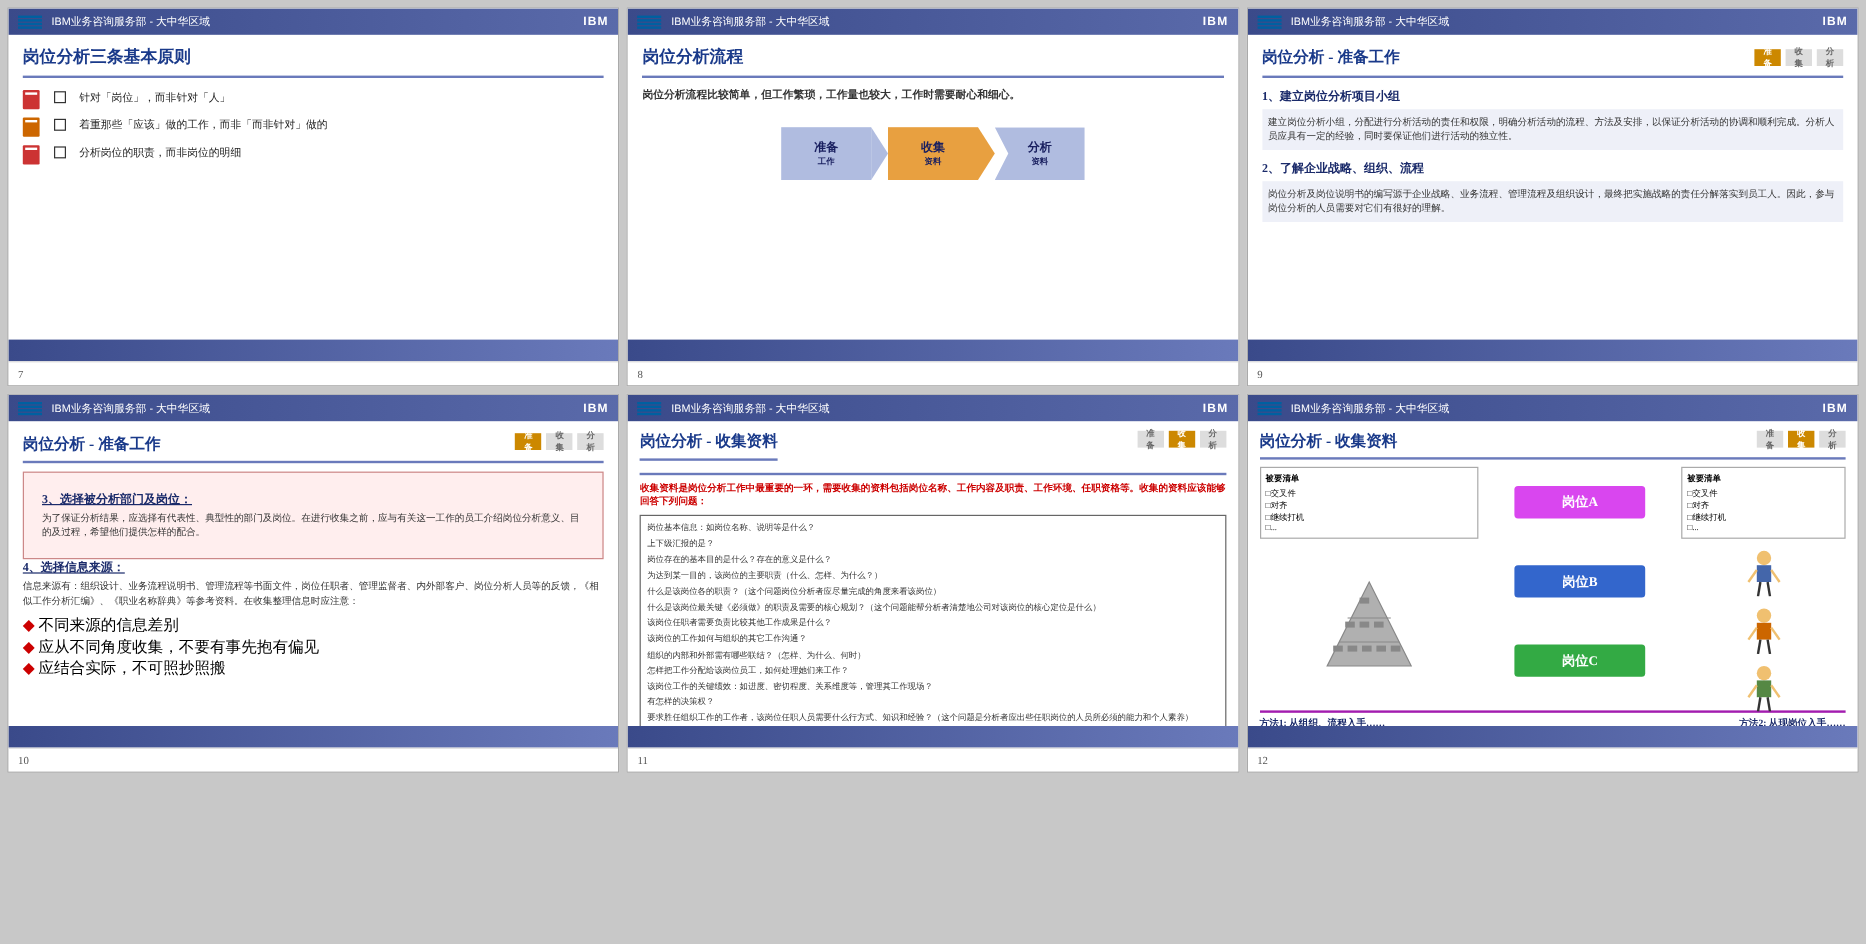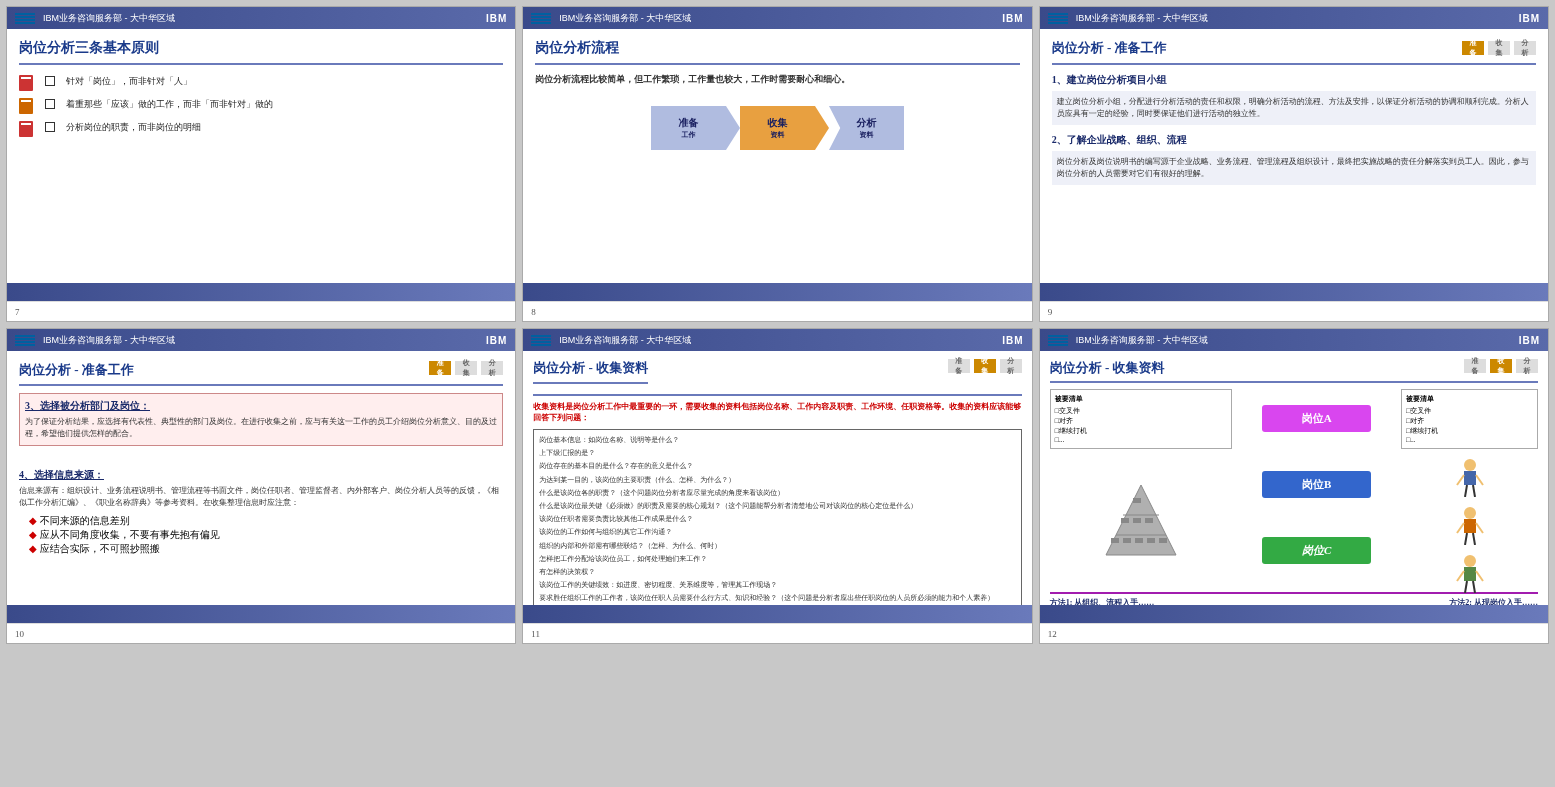--- a/index.html
+++ b/index.html
@@ -487,31 +487,31 @@
     <div class="slide-content">
       <div style="display:flex; justify-content:space-between; border-bottom:2px solid #6a7abb; padding-bottom:5px; margin-bottom:7px;">
         <span style="font-size:13px;font-weight:bold;color:#1a3a8a;">岗位分析 - 准备工作</span>
         <div class="step-indicators">
           <div class="step-ind-box step-ind-active" style="font-size:7px;width:22px;height:14px;display:flex;align-items:center;justify-content:center;">准<br>备</div>
           <div class="step-ind-box step-ind-inactive" style="font-size:7px;width:22px;height:14px;display:flex;align-items:center;justify-content:center;">收<br>集</div>
           <div class="step-ind-box step-ind-inactive" style="font-size:7px;width:22px;height:14px;display:flex;align-items:center;justify-content:center;">分<br>析</div>
         </div>
       </div>
 
-      <div style="background:#ffeeee;border:1px solid #cc8888;padding:5px;margin-bottom:22px;">
+      <div style="background:#ffeeee;border:1px solid #cc8888;padding:15px;margin-bottom:0;">
         <div class="slide4-section-title">3、选择被分析部门及岗位：</div>
         <div class="slide4-content">为了保证分析结果，应选择有代表性、典型性的部门及岗位。在进行收集之前，应与有关这一工作的员工介绍岗位分析意义、目的及过程，希望他们提供怎样的配合。</div>
       </div>
 
       <div style="margin-bottom:5px;">
         <div class="slide4-section-title">4、选择信息来源：</div>
         <div class="slide4-content">信息来源有：组织设计、业务流程说明书、管理流程等书面文件，岗位任职者、管理监督者、内外部客户、岗位分析人员等的反馈，《相似工作分析汇编》、《职业名称辞典》等参考资料。在收集整理信息时应注意：</div>
       </div>
 
-      <div style="font-size:10px; margin-left:10px;">
+      <div style="font-size:13px; margin-left:0;">
         <div><span class="bullet-red">◆</span><span>不同来源的信息差别</span></div>
         <div><span class="bullet-red">◆</span><span>应从不同角度收集，不要有事先抱有偏见</span></div>
         <div><span class="bullet-red">◆</span><span>应结合实际，不可照抄照搬</span></div>
       </div>
     </div>
     <div class="slide-footer"></div>
     <div class="slide-num-row">
       <span class="slide-num-text">10</span>
     </div>
   </div>
@@ -543,22 +543,22 @@
         <div class="slide5-box-item">岗位基本信息：如岗位名称、说明等是什么？</div>
         <div class="slide5-box-item">上下级汇报的是？</div>
         <div class="slide5-box-item">岗位存在的基本目的是什么？存在的意义是什么？</div>
         <div class="slide5-box-item">为达到某一目的，该岗位的主要职责（什么、怎样、为什么？）</div>
         <div class="slide5-box-item">什么是该岗位各的职责？（这个问题岗位分析者应尽量完成的角度来看该岗位）</div>
         <div class="slide5-box-item">什么是该岗位最关键《必须做》的职责及需要的核心规划？（这个问题能帮分析者清楚地公司对该岗位的核心定位是什么）</div>
         <div class="slide5-box-item">该岗位任职者需要负责比较其他工作成果是什么？</div>
         <div class="slide5-box-item">该岗位的工作如何与组织的其它工作沟通？</div>
         <div class="slide5-box-item">组织的内部和外部需有哪些联结？（怎样、为什么、何时）</div>
         <div class="slide5-box-item">怎样把工作分配给该岗位员工，如何处理她们来工作？</div>
+        <div class="slide5-box-item">该岗位工作的关键绩效：如进度、密切程度、关系维度等，管理其工作现场？</div>
         <div class="slide5-box-item">有怎样的决策权？</div>
-        <div class="slide5-box-item">该岗位工作的关键绩效：如进度、密切程度、关系维度等，管理其工作现场？</div>
         <div class="slide5-box-item">要求胜任组织工作的工作者，该岗位任职人员需要什么行方式、知识和经验？（这个问题是分析者应出些任职岗位的人员所必须的能力和个人素养）</div>
       </div>
     </div>
     <div class="slide-footer"></div>
     <div class="slide-num-row">
       <span class="slide-num-text">11</span>
     </div>
   </div>
 
   <div class="slide">
@@ -611,21 +611,21 @@
               <rect x="32" y="38" width="8" height="5" fill="#888"></rect>
               <rect x="44" y="38" width="8" height="5" fill="#888"></rect>
               <rect x="32" y="18" width="8" height="5" fill="#888"></rect>
             </svg>
           </div>
         </div>
 
         <div style="width:30%; display:flex; flex-direction:column; justify-content:space-around; align-items:center;">
           <div class="position-box pos-a" style="width:80%; text-align:center; padding:6px; font-size:11px; font-weight:bold; color:white; border-radius:3px; background:#d946ef;">岗位A</div>
           <div class="position-box pos-b" style="width:80%; text-align:center; padding:6px; font-size:11px; font-weight:bold; color:white; border-radius:3px; background:#3366cc;">岗位B</div>
-          <div class="position-box pos-c" style="width:80%; text-align:center; padding:6px; font-size:11px; font-weight:bold; color:white; border-radius:3px; background:#33aa44;font-style:italic;">岗位C</div>
+          <div class="position-box pos-c" style="width:80%; text-align:center; padding:6px; font-size:11px; font-weight:bold; color:white; border-radius:3px; background:#33aa44;">岗位C</div>
         </div>
 
         <div style="width:30%; display:flex; flex-direction:column; gap:4px;">
           <div style="border:1px solid #aaa; padding:4px; font-size:7px; margin-bottom:4px;">
             <div style="font-weight:bold; font-size:7px; margin-bottom:2px;">被要清单</div>
             <div>□交叉件</div>
             <div>□对齐</div>
             <div>□继续打机</div>
             <div>□...</div>
           </div>

